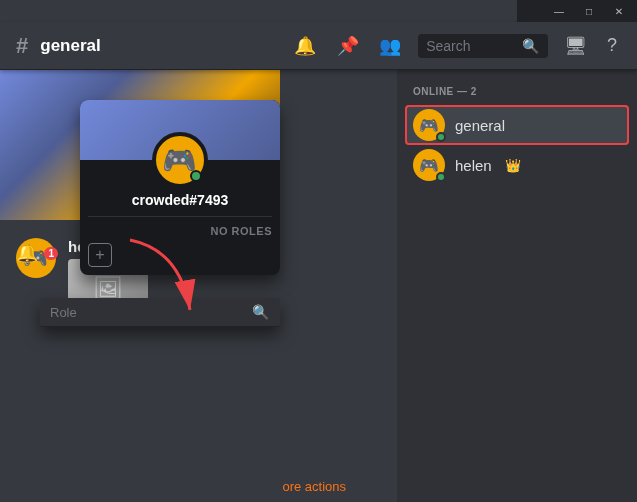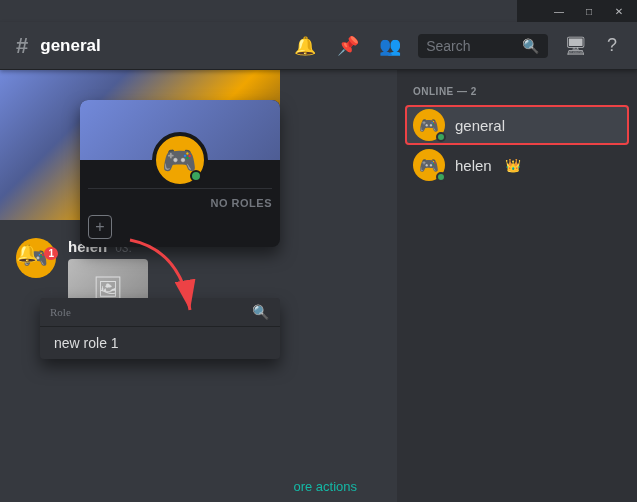--- a/index.html
+++ b/index.html
@@ -202,23 +202,22 @@
       padding: 6px 10px;
       background: #2f3136;
       border-bottom: 1px solid #202225;
       gap: 8px;
     }
     .role-search input {
       background: transparent;
       border: none;
       outline: none;
       color: #dcddde;
-      font-size: 11px;
+      font-size: 13px;
       flex: 1;
-      font-family: Liberation Serif, serif;
     }
     .role-search input::placeholder { color: #72767d; }
     .role-item {
       padding: 8px 14px;
       font-size: 14px;
       color: #dcddde;
       cursor: pointer;
     }
 
     
@@ -403,43 +402,43 @@
       <div class="msg-avatar">🎮</div>
       <div class="msg-content">
         <div class="msg-header">
           <span class="msg-author">helen</span>
           <span class="msg-time">03:</span>
         </div>
         <div class="msg-image-small">🖼</div>
       </div>
     </div>
 
-    <div style="position:absolute; bottom: 8px; right: 40px; color: #14b8a6; font-size: 13px;">ore actions</div>
+    <div style="position:absolute; bottom: 8px; right: 51px; color: #f97316; font-size: 13px;">ore actions</div>
 
     <div class="profile-popup">
       <div class="profile-banner"></div>
       <div class="profile-avatar-area">
         <div class="profile-avatar">
           🎮
           <div class="profile-avatar-online"></div>
         </div>
       </div>
+      <div class="profile-username">crowded#7493</div>
       <div class="profile-divider"></div>
       <div class="profile-section">
         <div class="no-roles-label">NO ROLES</div>
         <div class="add-role-btn">+</div>
       </div>
     </div>
 
     <div class="role-dropdown">
       <div class="role-search">
         <input type="text" placeholder="Role" style="">
         <span style="color:#72767d; font-size:14px;">🔍</span>
       </div>
-      <div class="role-item">new role 1</div>
     </div>
 
     <div class="arrow-container">
       <svg class="arrow-svg" viewBox="0 0 130 120" xmlns="http://www.w3.org/2000/svg">
         <defs>
           <marker id="arrowhead" markerWidth="10" markerHeight="7" refX="10" refY="3.5" orient="auto">
             <polygon points="0 0, 10 3.5, 0 7" fill="#ed4245"></polygon>
           </marker>
         </defs>
         <path d="M 30 10 Q 80 20 90 80" stroke="#ed4245" stroke-width="3" fill="none" marker-end="url(#arrowhead)"></path>

